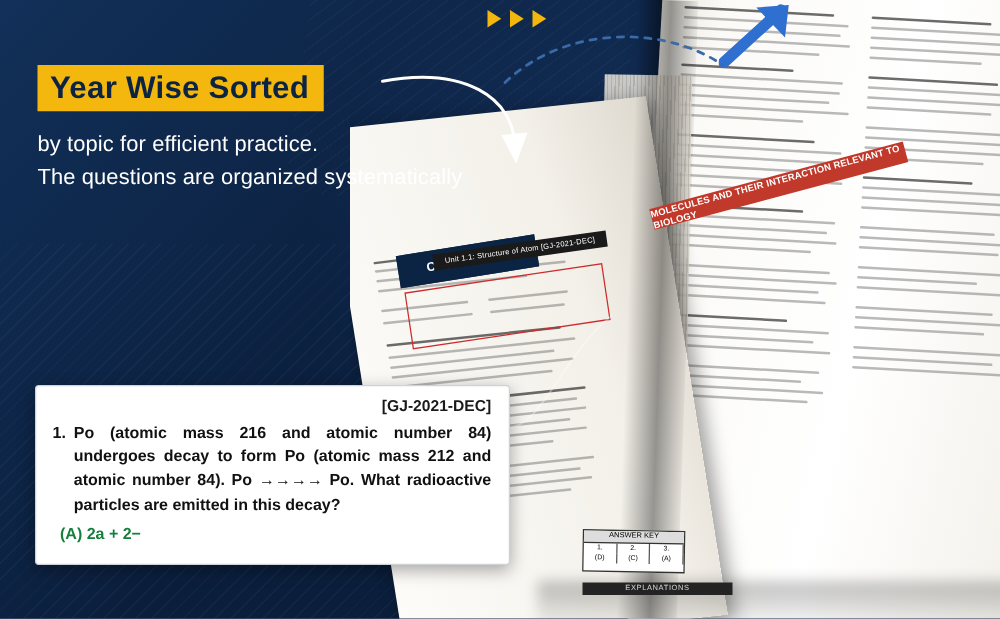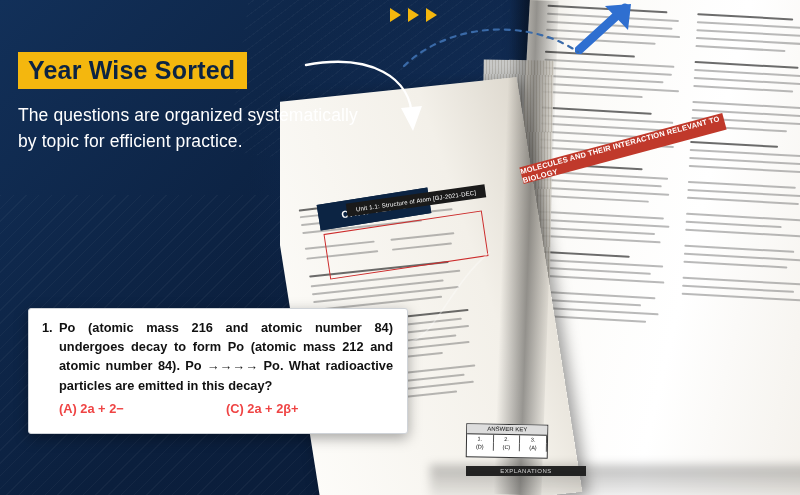--- a/index.html
+++ b/index.html
@@ -40,21 +40,21 @@
       rgba(255,255,255,0.03) 1px,
       rgba(255,255,255,0) 1px,
       rgba(255,255,255,0) 9px);
     transform: rotate(8deg);
     pointer-events: none;
   }
 
   
   .headline-wrap {
     position: absolute;
-    left: 18px; top: 52px;
+    left: 30px; top: 52px;
     width: 430px;
   }
   .title-badge {
     display: inline-block;
     background: #f4b70e;
     color: #0c2443;
     font-size: 25px;
     font-weight: bold;
     letter-spacing: 0.2px;
     padding: 5px 12px 6px 10px;
@@ -246,24 +246,24 @@
     font-size: 12.8px;
     color: #111;
     line-height: 1.5;
   }
   .qnum { width: 17px; font-weight: bold; flex: none; }
   .qtext { flex: 1; text-align: justify; font-weight: bold; }
   .opts {
     display: flex;
     flex-wrap: wrap;
     margin-top: 4px;
-    margin-left: 17px;
+    margin-left: 6px;
     font-size: 12.8px;
     font-weight: bold;
-    color: #ef4444;
+    color: #15803d;
   }
   .opt { width: 50%; line-height: 1.55; }
 
   
   .connector {
     position: absolute;
     left: 404px; top: 246px;
   }
 </style>
 </head>
@@ -417,29 +417,29 @@
     <path d="M101 53 L113 76 L122 51 Z" fill="#ffffff"></path>
   </svg>
 
   <svg class="connector" width="90" height="100" viewBox="0 0 90 100">
     <path d="M2 96 C30 96, 44 40, 86 6" stroke="#ffffff" stroke-width="1.6" fill="none" opacity="0.35"></path>
   </svg>
 
   <div class="headline-wrap">
     <div class="title-badge">Year Wise Sorted</div>
     <div class="subtitle">
+      <div>by topic for efficient practice.</div>
       <div>The questions are organized systematically</div>
-      <div>by topic for efficient practice.</div>
     </div>
   </div>
 
   <div class="qcard">
+    <div class="qcode">[GJ-2021-DEC]</div>
     <div class="qbody">
       <div class="qnum">1.</div>
       <div class="qtext">Po (atomic mass 216 and atomic number 84) undergoes decay to form Po (atomic mass 212 and atomic number 84). Po →→→→ Po. What radioactive particles are emitted in this decay?</div>
     </div>
     <div class="opts">
       <div class="opt">(A) 2a + 2−</div>
-      <div class="opt">(C) 2a + 2β+</div>
     </div>
   </div>
 
 </div>
 
 </body></html>

